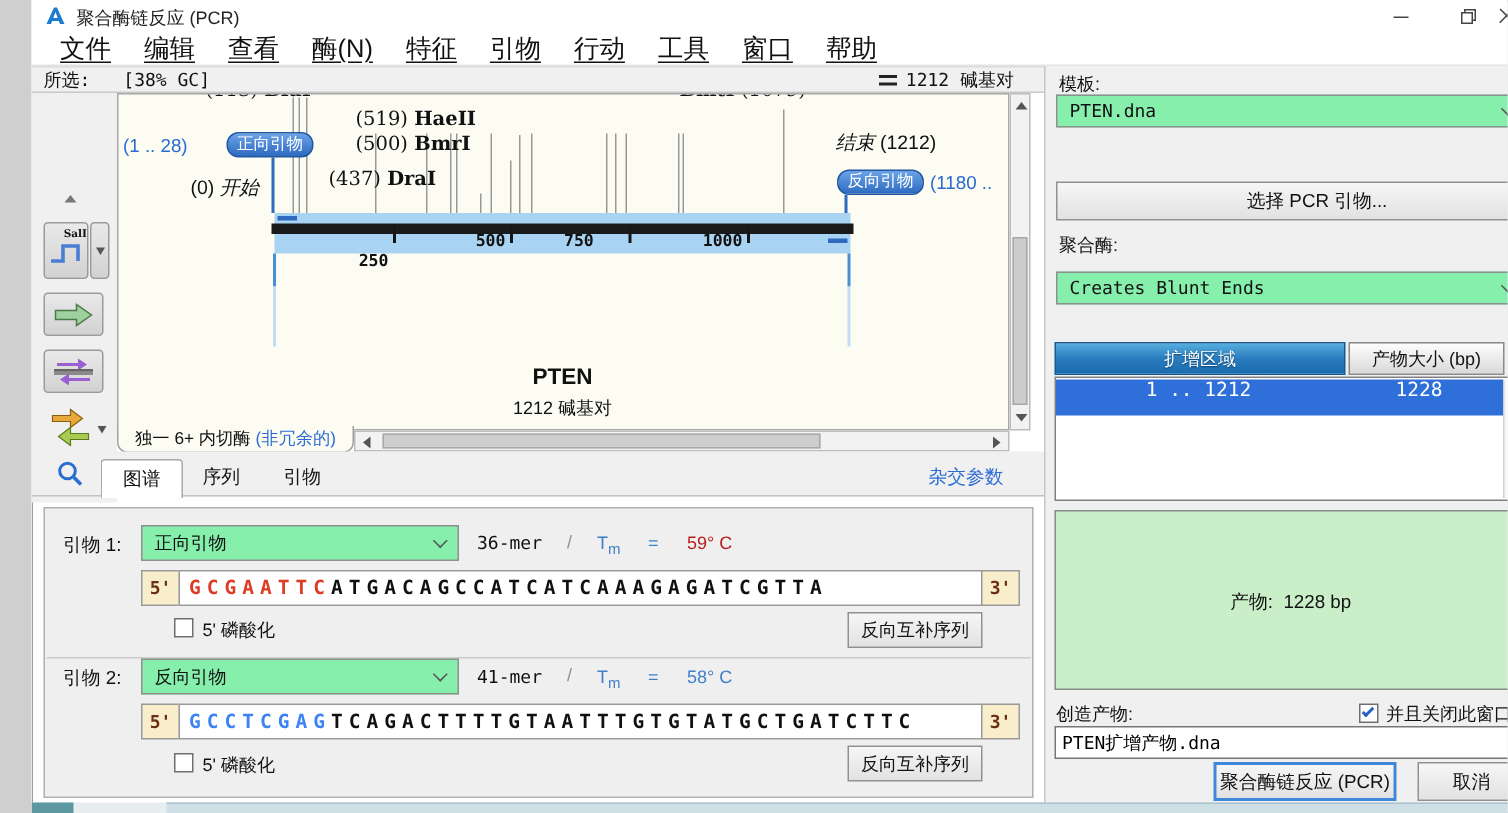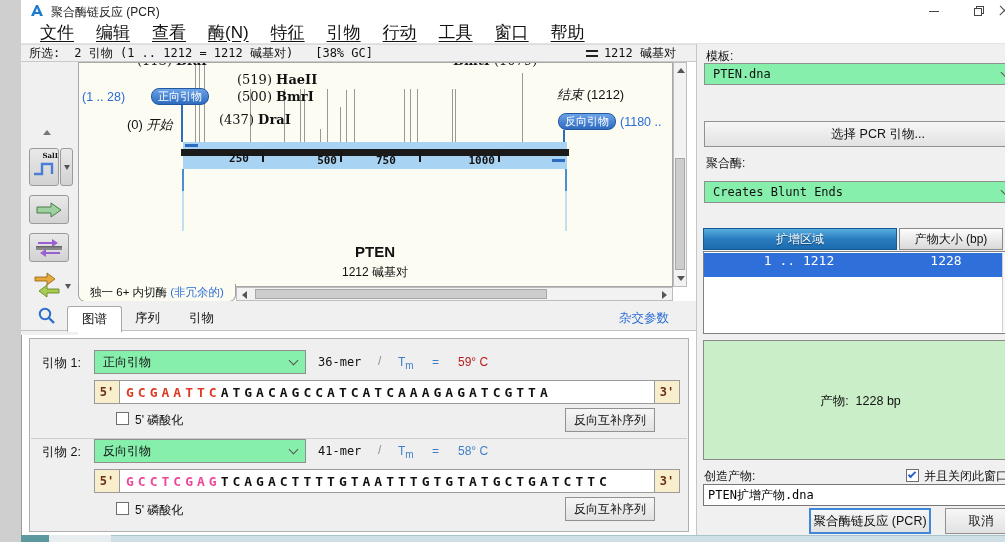--- a/index.html
+++ b/index.html
@@ -85,21 +85,20 @@
     <span class="menu-item">特征</span>
     <span class="menu-item">引物</span>
     <span class="menu-item">行动</span>
     <span class="menu-item">工具</span>
     <span class="menu-item">窗口</span>
     <span class="menu-item">帮助</span>
   </div>
 
   <div class="abs toolbar" style="border-top:1px solid #dcdcdc;border-bottom:1px solid #c9c9c9">
     <span style="margin-left:8px">所选:</span>
-    <span style="margin-left:14px" class="ws">2 引物 (1 .. 1212 = 1212 碱基对)</span>
     <span style="margin-left:22px">[38% GC]</span>
     <span style="margin-left:auto;margin-right:4px;display:flex;align-items:center">
       <span style="width:12px;height:7px;border-top:2px solid #222;border-bottom:2px solid #222;display:inline-block;margin-right:6px"></span>
       <span style="margin-right:16px">1212 碱基对</span>
     </span>
   </div>
 
   <div class="abs toolcol">
     <div class="abs tri-up" style="left:22px;top:68px;border-bottom-color:#777"></div>
     <div class="abs toolbtn" style="left:8px;top:86px;width:30px;height:38px">
@@ -190,21 +189,21 @@
     <div class="abs" style="left:484px;top:67px;width:2px;height:29px;background:#2e6bc0"></div>
 
     <div class="abs" style="left:104px;top:79px;width:384px;height:27px;background:#a9d3f2"></div>
     <div class="abs" style="left:102px;top:86px;width:388px;height:7px;background:#1a1a1a"></div>
     <div class="abs" style="left:106px;top:81px;width:13px;height:3px;background:#2e6bc0"></div>
     <div class="abs" style="left:473px;top:96px;width:13px;height:3px;background:#2e6bc0"></div>
     <div class="abs tickline" style="left:183px;top:88px;height:11px"></div>
     <div class="abs tickline" style="left:261px;top:88px;height:11px"></div>
     <div class="abs tickline" style="left:340px;top:88px;height:11px"></div>
     <div class="abs tickline" style="left:419px;top:88px;height:11px"></div>
-    <span class="abs mono" style="left:140px;top:89px;width:40px;text-align:center;font-size:11px;font-weight:bold">250</span>
+    <span class="abs mono" style="left:140px;top:104px;width:40px;text-align:right;font-size:11px;font-weight:bold">250</span>
     <span class="abs mono" style="left:218px;top:91px;width:40px;text-align:right;font-size:11px;font-weight:bold">500</span>
     <span class="abs mono" style="left:297px;top:91px;width:40px;text-align:left;font-size:11px;font-weight:bold">750</span>
     <span class="abs mono" style="left:376px;top:91px;width:40px;text-align:right;font-size:11px;font-weight:bold">1000</span>
 
     <div class="abs" style="left:103px;top:106px;width:2px;height:22px;background:#4a8fd4"></div>
     <div class="abs" style="left:103px;top:128px;width:2px;height:40px;background:#c3ddf2"></div>
     <div class="abs" style="left:486px;top:106px;width:2px;height:22px;background:#4a8fd4"></div>
     <div class="abs" style="left:486px;top:128px;width:2px;height:40px;background:#c3ddf2"></div>
 
     <div class="abs" style="left:104px;top:180px;width:384px;text-align:center;font-size:15px;font-weight:bold">PTEN</div>
@@ -275,21 +274,21 @@
       <span>反向引物</span>
       <span class="chev" style="margin-left:auto"></span>
     </div>
     <span class="abs mono" style="left:288px;top:105px;font-size:12px">41-mer</span>
     <span class="abs" style="left:348px;top:104px;font-size:12px;color:#909090">/</span>
     <span class="abs" style="left:368px;top:105px;font-size:12px;color:#3f7fca"><span>T</span><sub>m</sub></span>
     <span class="abs" style="left:402px;top:105px;font-size:12px;color:#3f7fca">=</span>
     <span class="abs" style="left:428px;top:105px;font-size:12px;color:#3f7fca">58° C</span>
     <div class="abs seqbox" style="left:64px;top:130px;width:26px;height:24px">5'</div>
     <div class="abs seqfield" style="left:89px;top:130px;width:536px;height:24px">
-      <span style="color:#ec4899">GCCTCGAG</span>
+      <span style="color:#3b82f6">GCCTCGAG</span>
         <span>TCAGACTTTTGTAATTTGTGTATGCTGATCTTC</span>
     </div>
     <div class="abs seqbox" style="left:624px;top:130px;width:26px;height:24px">3'</div>
     <div class="abs cb" style="left:86px;top:163px"></div>
     <span class="abs" style="left:105px;top:163px;font-size:12px">5' 磷酸化</span>
     <div class="abs btn" style="left:535px;top:158px;width:90px;height:24px">反向互补序列</div>
   </div>
 
   <div class="abs rightpanel">
     <span class="abs" style="left:9px;top:4px;font-size:12px">模板:</span>

